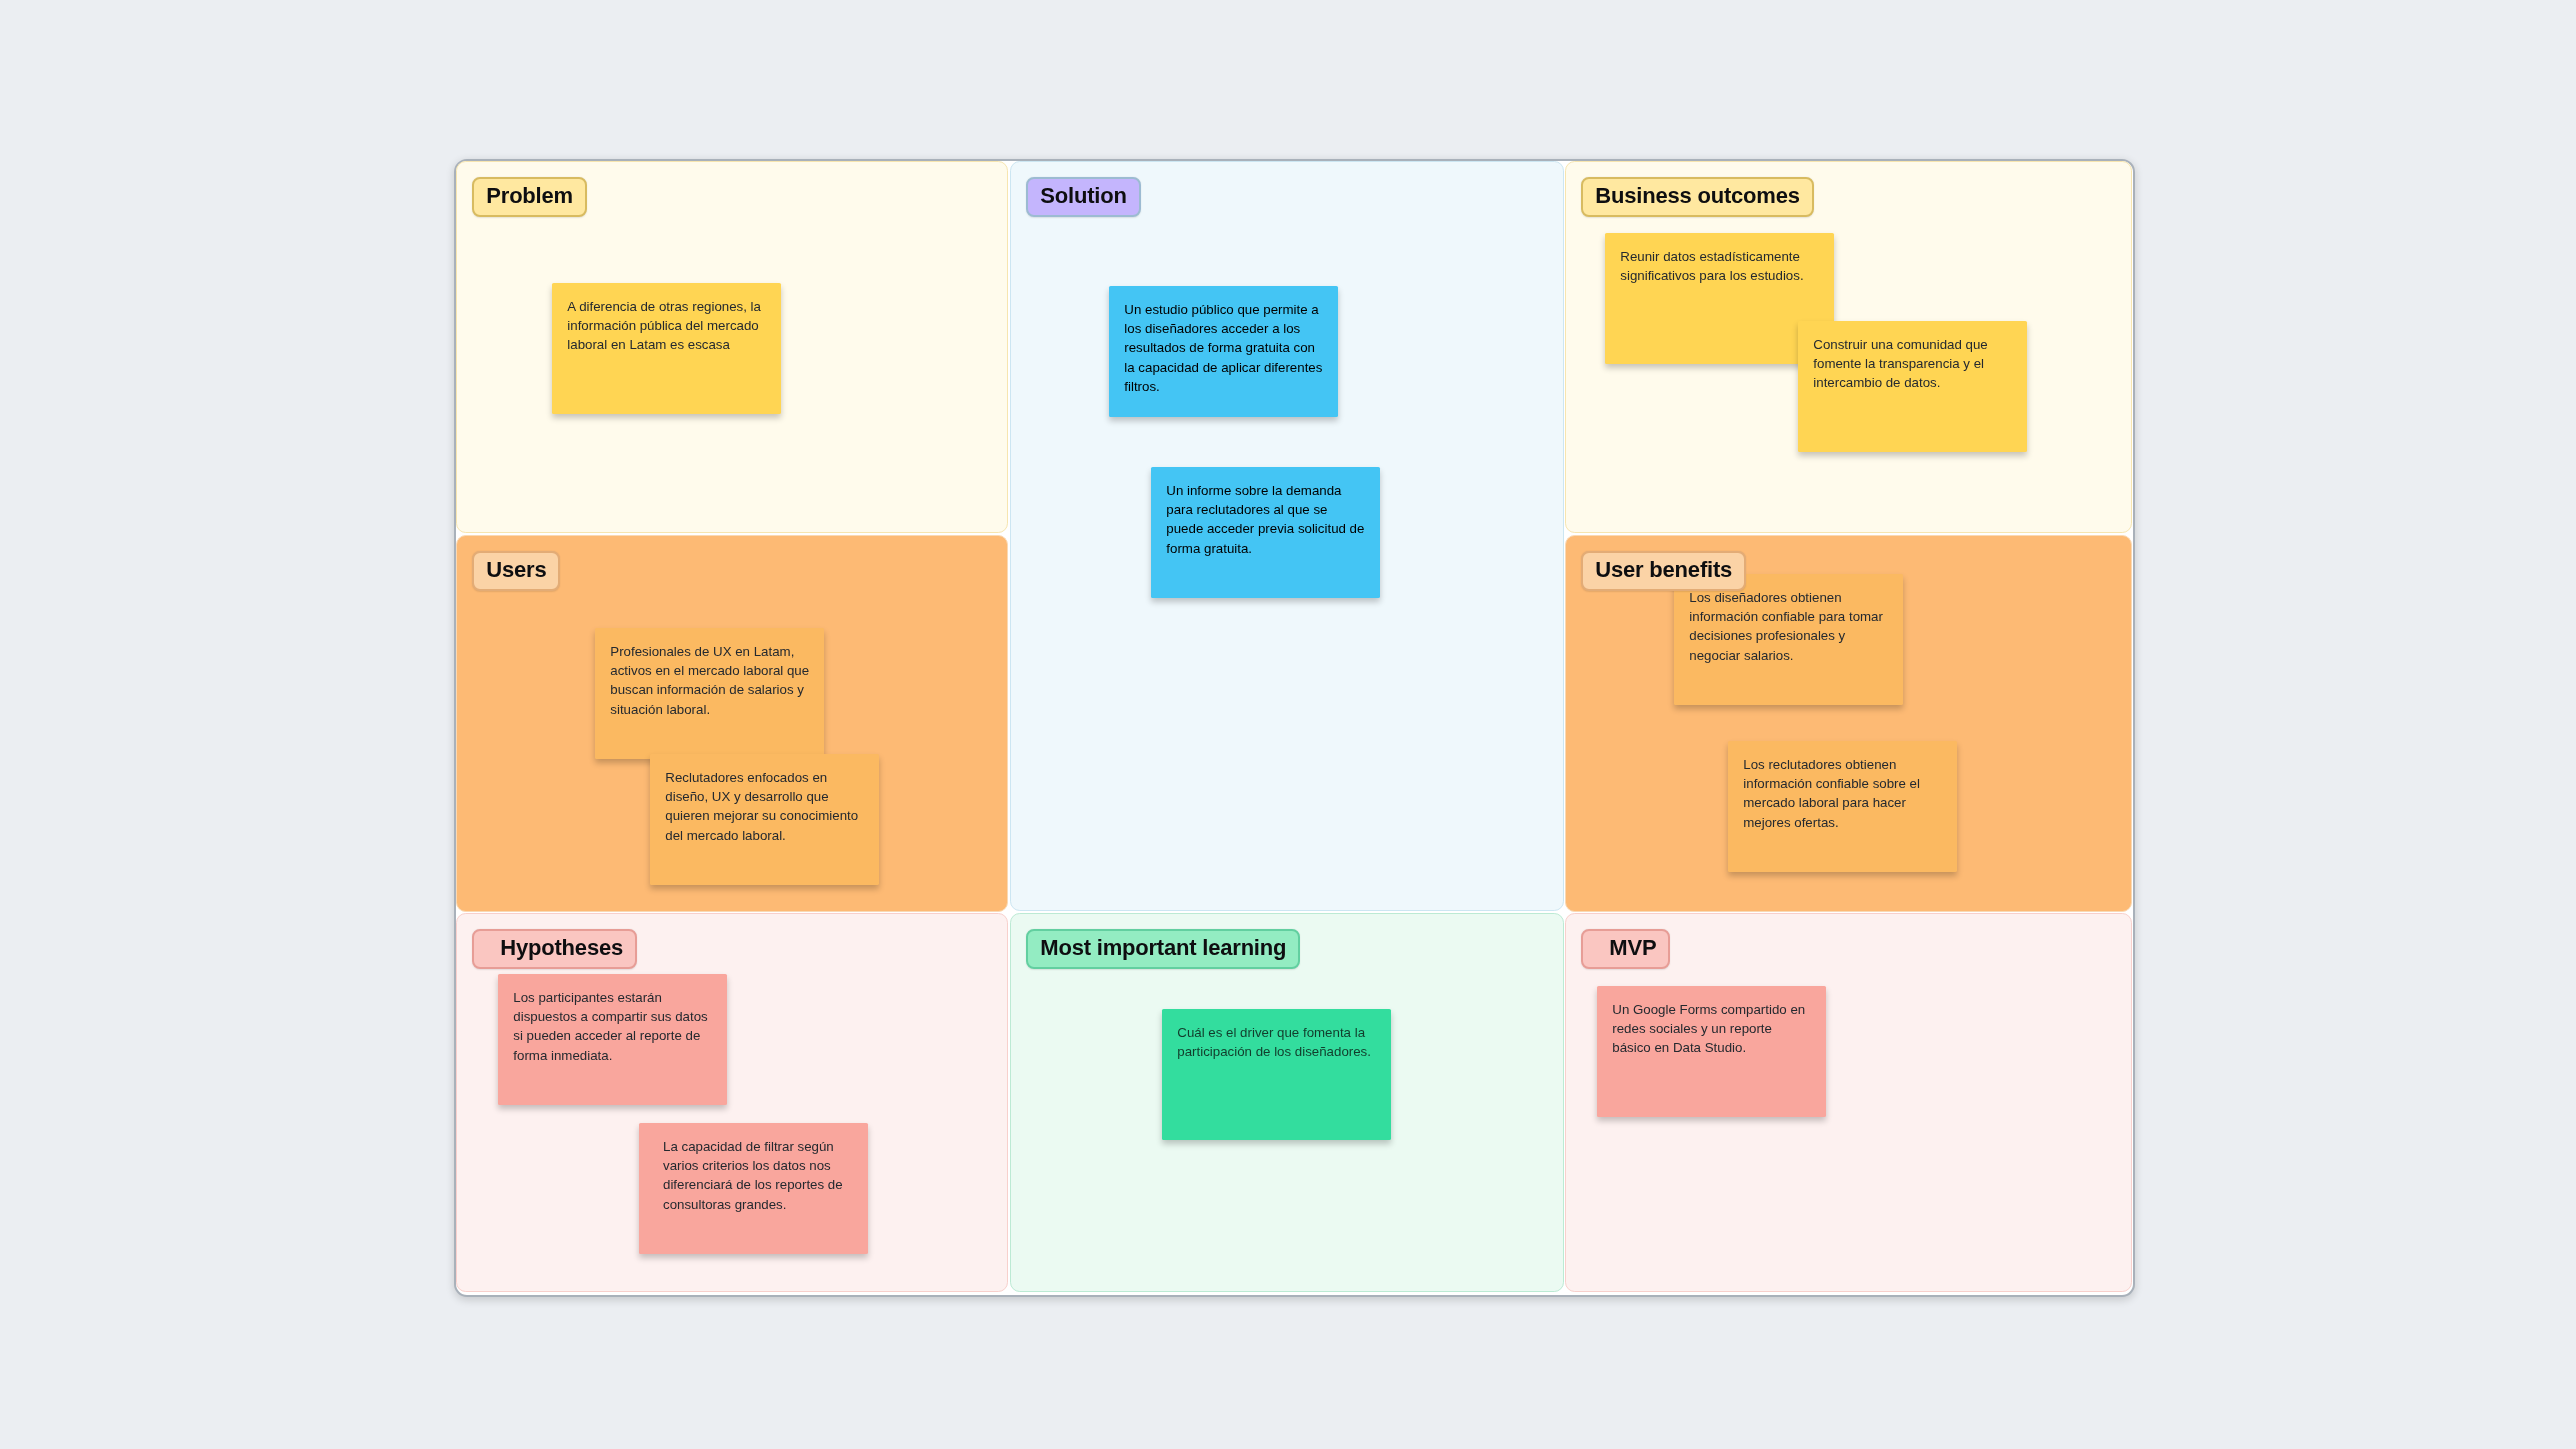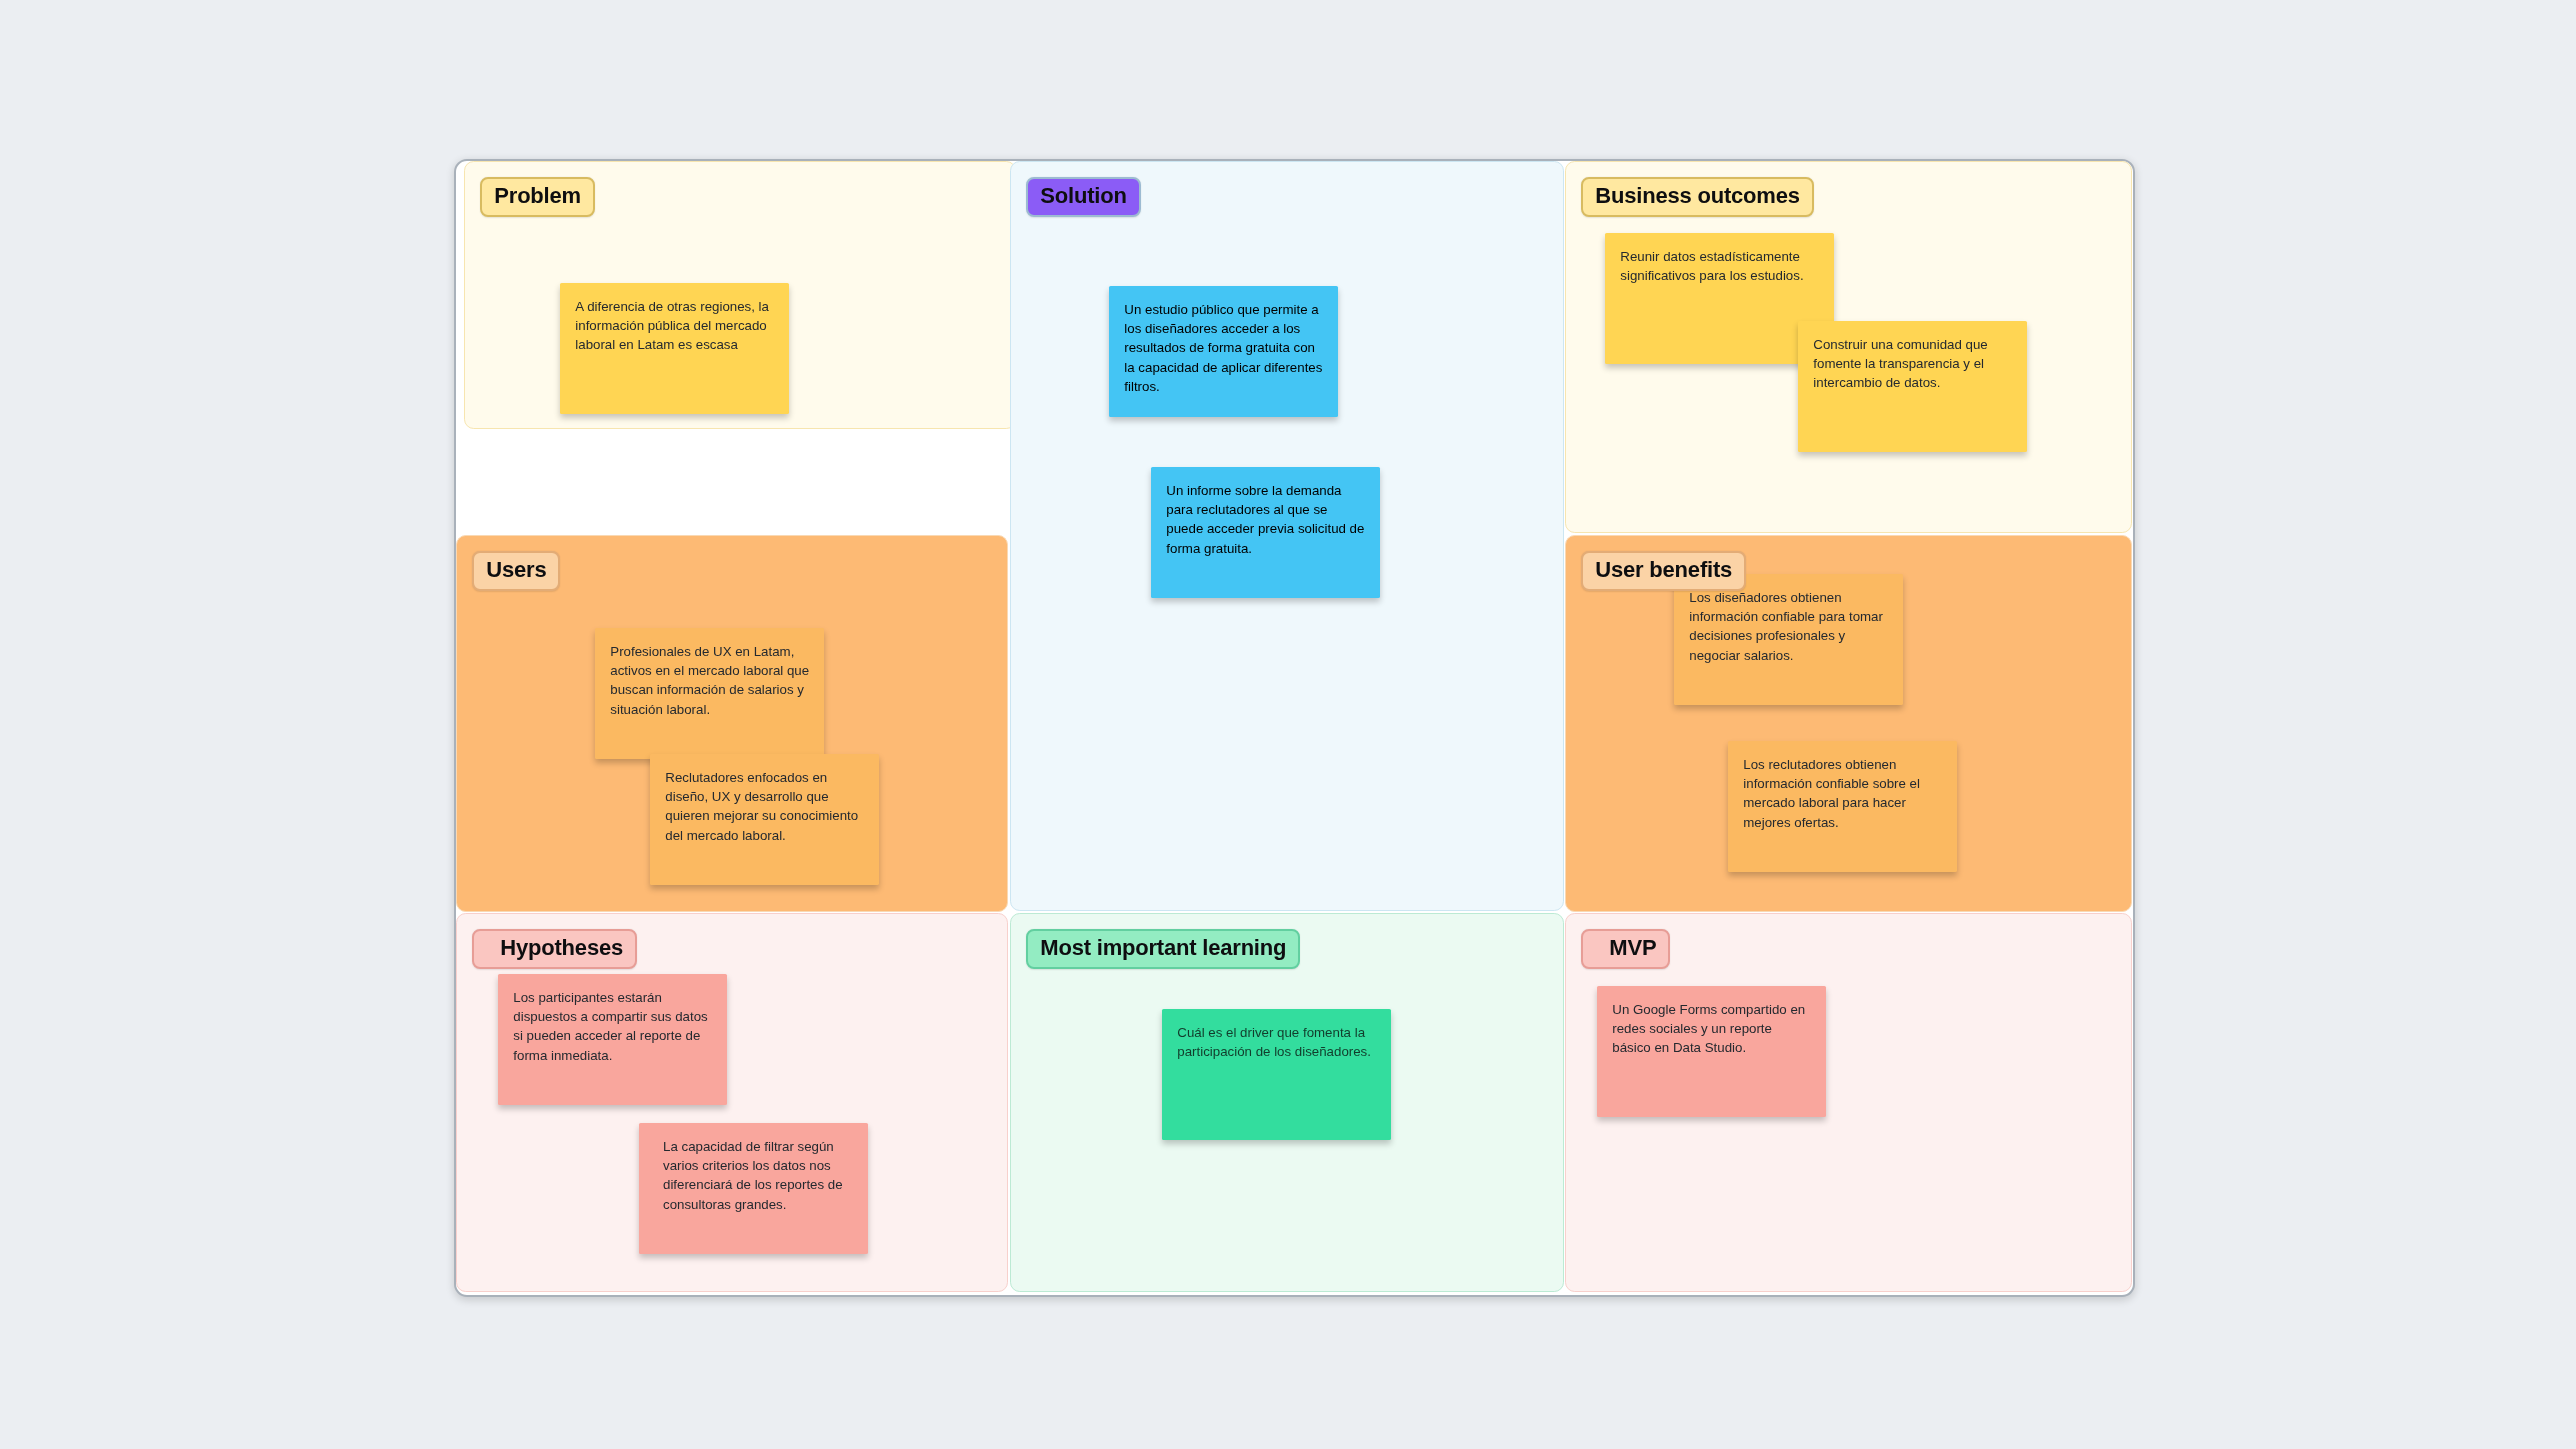--- a/index.html
+++ b/index.html
@@ -14,21 +14,21 @@
     background:#ffffff;border:2.4px solid #A9B1BA;border-radius:13px;
     box-shadow:0 2.4px 8px rgba(0,0,0,.16);
     box-sizing:border-box;
   }
   .board-inner{position:absolute;left:0;top:0;right:0;bottom:0;}
   .section{
     position:absolute;border:1.6px solid transparent;border-radius:9.7px;
     box-sizing:border-box;
   }
   
-  #sec-problem   {left:8px;    top:0px;   width:552px; height:268px;}
+  #sec-problem   {left:0px;    top:0px;   width:552px; height:372px;}
   #sec-users     {left:0px;    top:374px; width:552px; height:377px;}
   #sec-hypotheses{left:0px;    top:752px; width:552px; height:379px;}
   #sec-solution  {left:554px;  top:0px;   width:554px; height:750px;}
   #sec-mil       {left:554px;  top:752px; width:554px; height:379px;}
   #sec-bo        {left:1109px; top:0px;   width:567px; height:372px;}
   #sec-ub        {left:1109px; top:374px; width:567px; height:377px;}
   #sec-mvp       {left:1109px; top:752px; width:567px; height:379px;}
   
   .sec-cream {background:#FFFBEC;border-color:#F7E5AF;}
   .sec-peach {background:#fdba74;border-color:#F9D9B4;}
@@ -36,21 +36,21 @@
   .sec-blue  {background:#EFF8FC;border-color:#CCE6F2;}
   .sec-green {background:#EBFAF2;border-color:#BCEAD4;}
   
   .chip{
     position:absolute;left:15.3px;top:14.5px;z-index:5;
     padding:4px 12px 6.4px 12px;border-radius:8px;border:2px solid;
     font-size:22px;font-weight:700;color:#0E0E10;letter-spacing:-0.2px;
     white-space:nowrap;box-shadow:0 0.8px 1.6px rgba(0,0,0,.10);
   }
   .chip-yellow{background:#FFE8A0;border-color:#D8BB60;}
-  .chip-blue  {background:#8b5cf6;border-color:#9CBBD2;}
+  .chip-blue  {background:#c4b5fd;border-color:#9CBBD2;}
   .chip-orange{background:#FBD3A6;border-color:#E3AC76;}
   .chip-pink  {background:#FAC6C1;border-color:#E79D96;padding-left:26px;}
   .chip-green {background:#93ECC2;border-color:#62CFA0;}
   
   .note{
     position:absolute;width:229px;height:131px;border-radius:1.6px;
     padding:13.7px 13px 0 15.3px;box-sizing:border-box;
     font-size:13.3px;line-height:19.3px;color:#24292F;
     box-shadow:0 4px 6.4px -0.8px rgba(0,0,0,.22);
   }

